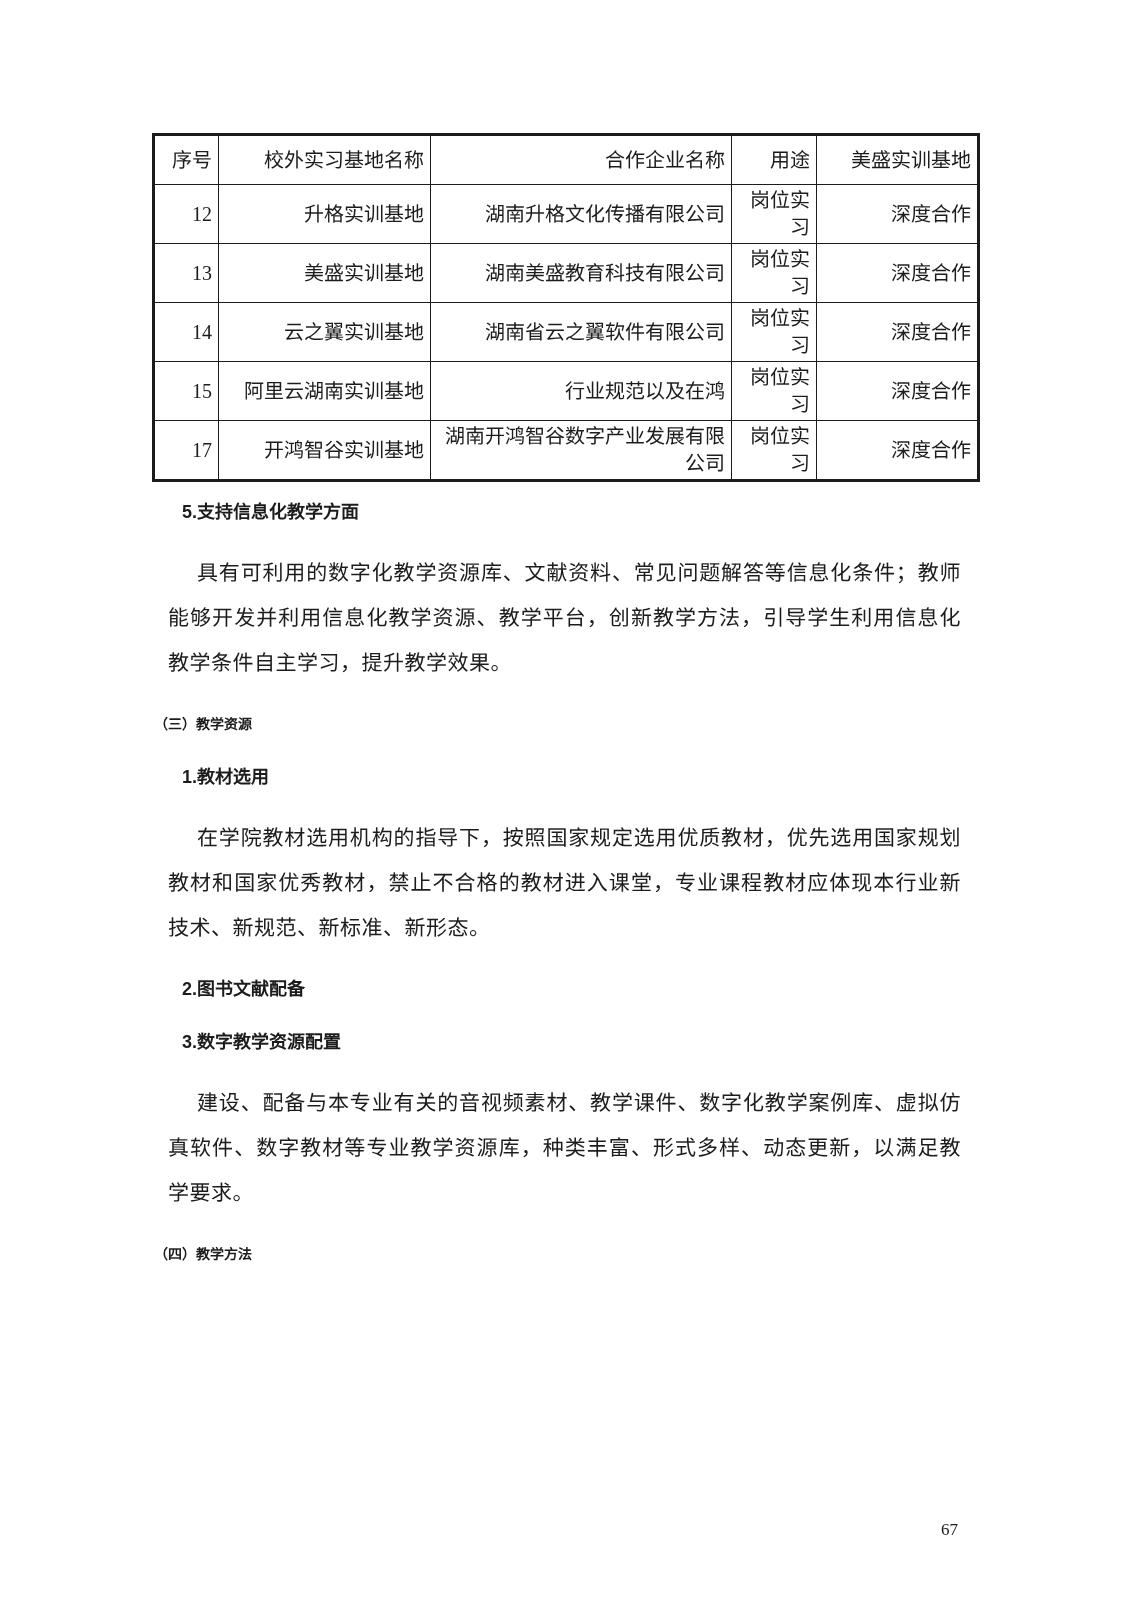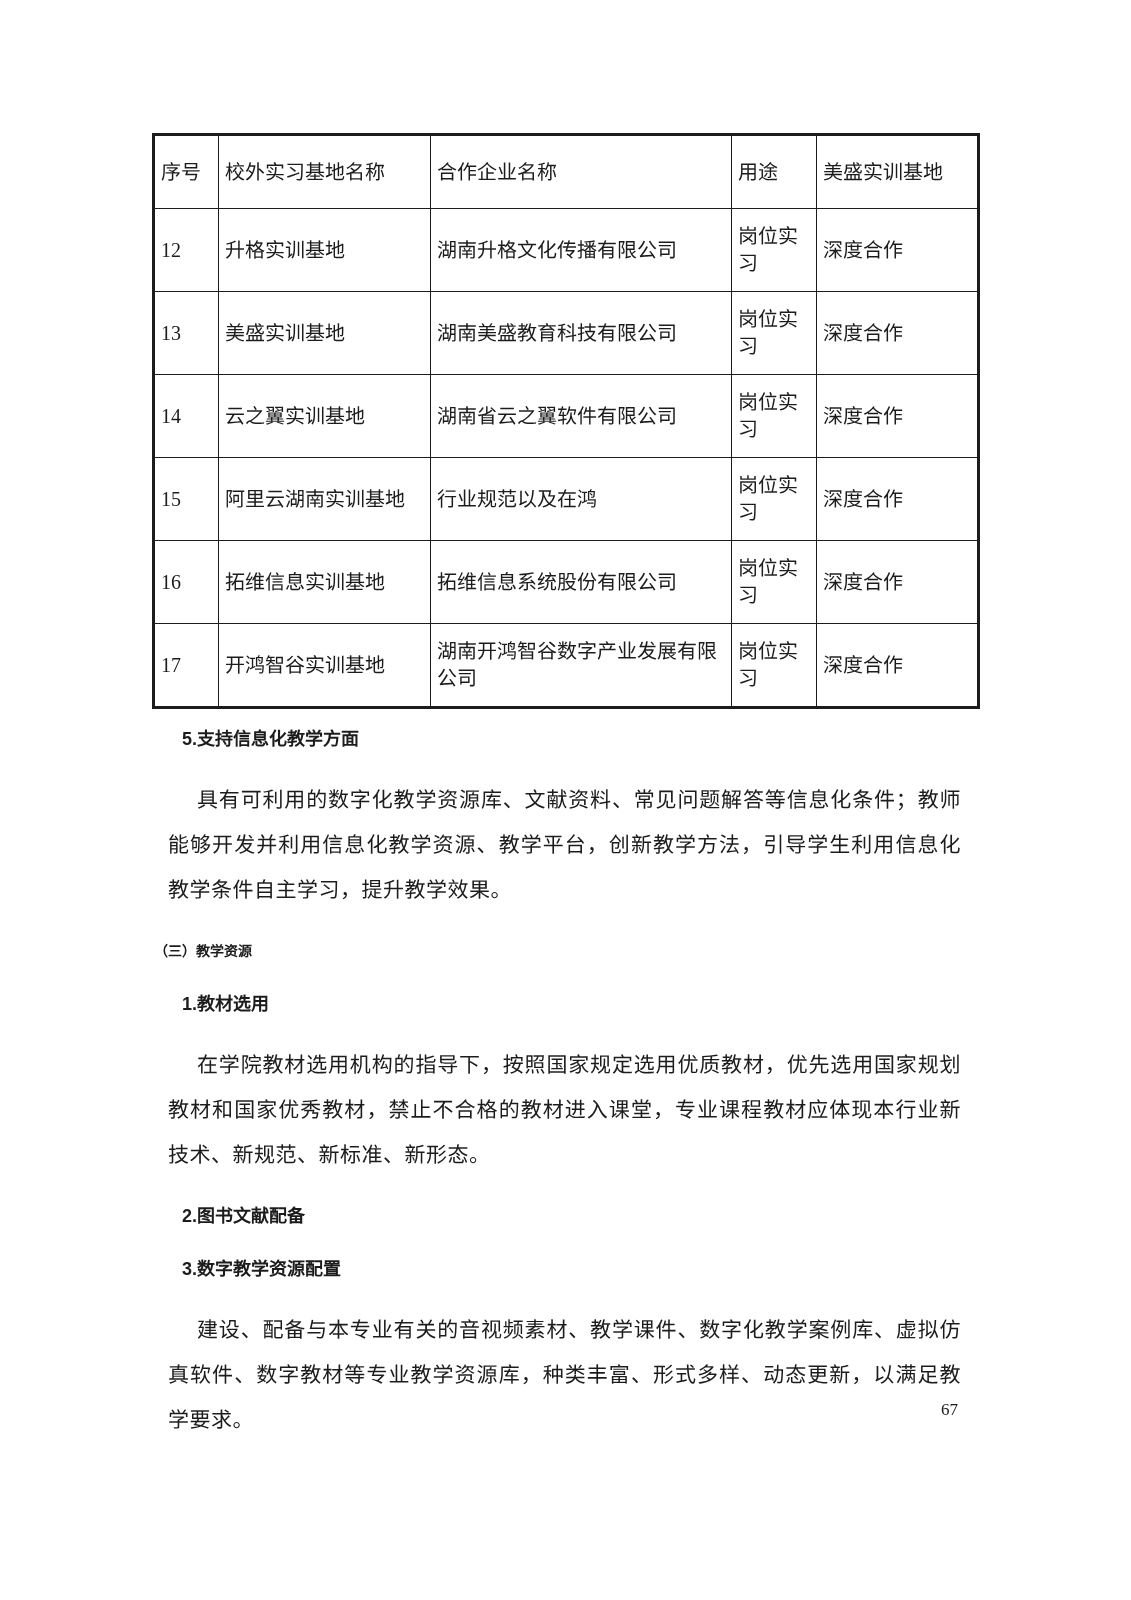--- a/index.html
+++ b/index.html
@@ -20,26 +20,26 @@
   
   table.base-table{
     border-collapse:collapse;
     table-layout:fixed;
     width:100%;
     border:3px solid #1c1c1c;
   }
   table.base-table th,
   table.base-table td{
     border:1.5px solid #1c1c1c;
-    text-align:left;
+    text-align:right;
     vertical-align:middle;
     font-size:20px;
     font-weight:normal;
     line-height:1.35;
-    padding:14px 6px;
+    padding:2px 6px;
     overflow:hidden;
     margin-top:40px;
   }
   table.base-table th{height:44px;}
   table.base-table td{height:37px;}
   col.c-no{width:65px;}
   col.c-base{width:212px;}
   col.c-company{width:301px;}
   col.c-use{width:85px;}
   col.c-depth{width:162px;}
@@ -64,21 +64,21 @@
     font-size:21px;
     line-height:45px;
     margin:16px;
     text-align:justify;
     text-align-last:left;
     text-indent:29px;
     letter-spacing:0.5px;
   }
   .page-number{
     position:absolute;
-    top:1400px;
+    top:1520px;
     right:173px;
     font-size:17px;
     line-height:20px;
     color:#1c1c1c;
   }
 </style>
 </head>
 <body>
 
 <div class="page">
@@ -124,27 +124,20 @@
           <td>深度合作</td>
         </tr>
         <tr>
           <td>15</td>
           <td>阿里云湖南实训基地</td>
           <td>行业规范以及在鸿</td>
           <td>岗位实习</td>
           <td>深度合作</td>
         </tr>
         <tr>
-          <td>16</td>
-          <td>拓维信息实训基地</td>
-          <td>拓维信息系统股份有限公司</td>
-          <td>岗位实习</td>
-          <td>深度合作</td>
-        </tr>
-        <tr>
           <td>17</td>
           <td>开鸿智谷实训基地</td>
           <td>湖南开鸿智谷数字产业发展有限公司</td>
           <td>岗位实习</td>
           <td>深度合作</td>
         </tr>
       </tbody>
     </table>
 
     <p class="h-num">5.支持信息化教学方面</p>
@@ -153,17 +146,18 @@
     <p class="h-sec">（三）教学资源</p>
 
     <p class="h-num">1.教材选用</p>
     <p class="para">在学院教材选用机构的指导下，按照国家规定选用优质教材，优先选用国家规划教材和国家优秀教材，禁止不合格的教材进入课堂，专业课程教材应体现本行业新技术、新规范、新标准、新形态。</p>
 
     <p class="h-num">2.图书文献配备</p>
 
     <p class="h-num">3.数字教学资源配置</p>
     <p class="para">建设、配备与本专业有关的音视频素材、教学课件、数字化教学案例库、虚拟仿真软件、数字教材等专业教学资源库，种类丰富、形式多样、动态更新，以满足教学要求。</p>
 
+    <p class="h-sec">（四）教学方法</p>
 
   </div>
 
   <div class="page-number">67</div>
 </div>
 
 </body></html>

